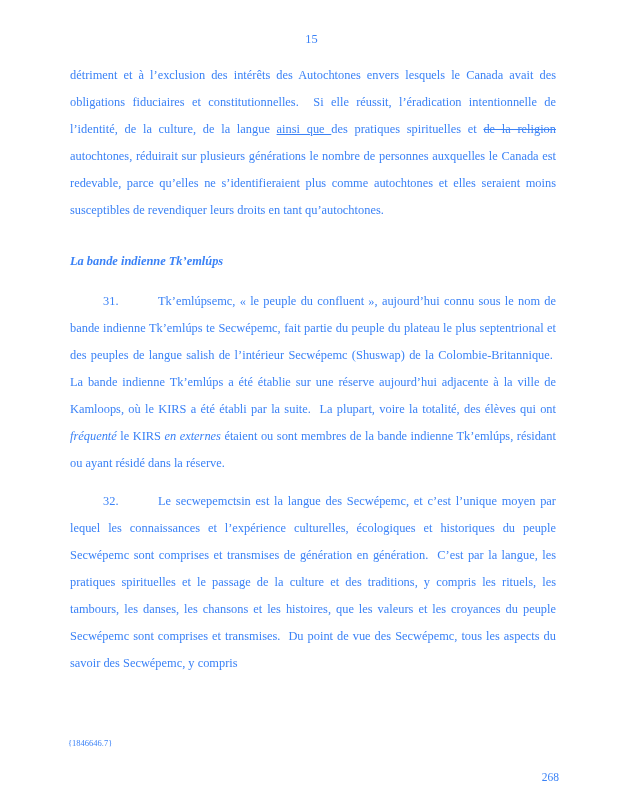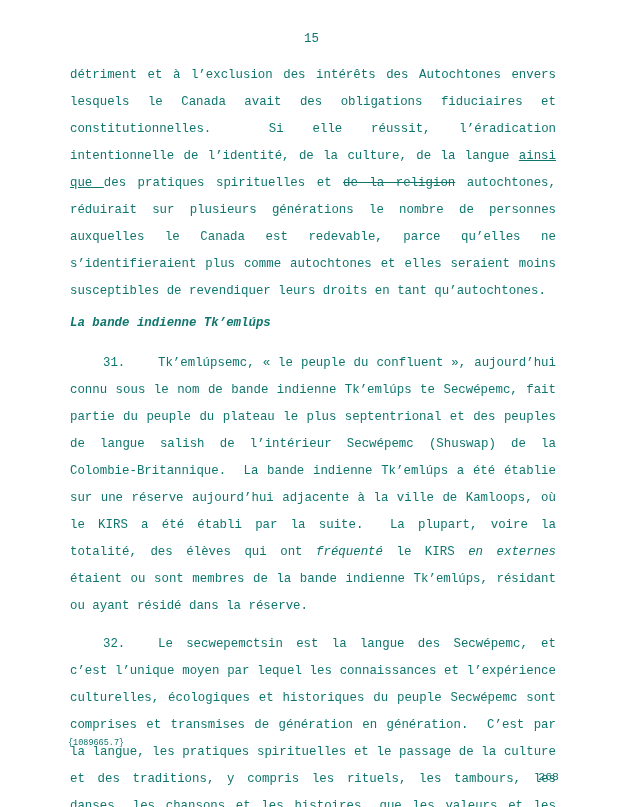--- a/index.html
+++ b/index.html
@@ -5,22 +5,22 @@
   html, body {
     margin: 0;
     padding: 0;
     background: #ffffff;
   }
   .page {
     position: relative;
     width: 623px;
     height: 807px;
     background: #ffffff;
-    color: #0f766e;
-    font-family: Liberation Mono, monospace;
+    color: #3b82f6;
+    font-family: Liberation Serif, serif;
     overflow: hidden;
   }
   .header-pagenum {
     padding-top: 32px;
     text-align: center;
     font-size: 12.4px;
     line-height: 14px;
   }
   .doc-body {
     position: absolute;
@@ -35,21 +35,21 @@
     margin: 0;
   }
   .section-heading {
     margin: 18px 0 0 0;
     font-size: 12.4px;
     font-weight: bold;
     text-align: left;
     line-height: 27px;
   }
   .subsection-heading {
-    margin: 5px 0 0 0;
+    margin: 24px 0 0 0;
     font-size: 12.4px;
     font-weight: bold;
     font-style: italic;
     text-align: left;
     line-height: 27px;
   }
   .numbered-para {
     margin: 13px 0 0 0;
   }
   .numbered-para.second {
@@ -95,17 +95,17 @@
     <div class="numbered-para">
       <span class="para-number">31.</span><span><span>Tk’emlúpsemc, «&nbsp;le peuple du confluent&nbsp;», aujourd’hui connu sous le nom de bande indienne Tk’emlúps te Secwépemc, fait partie du peuple du plateau le plus septentrional et des peuples de langue salish de l’intérieur Secwépemc (Shuswap) de la Colombie-Britannique.&nbsp; La bande indienne Tk’emlúps a été établie sur une réserve aujourd’hui adjacente à la ville de Kamloops, où le KIRS a été établi par la suite.&nbsp; La plupart, voire la totalité, des élèves qui ont </span><span class="seg-italic">fréquenté</span><span> le KIRS </span><span class="seg-italic">en externes</span><span> étaient ou sont membres de la bande indienne Tk’emlúps, résidant ou ayant résidé dans la réserve.</span></span>
     </div>
 
     <div class="numbered-para second">
       <span class="para-number">32.</span><span><span>Le secwepemctsin est la langue des Secwépemc, et c’est l’unique moyen par lequel les connaissances et l’expérience culturelles, écologiques et historiques du peuple Secwépemc sont comprises et transmises de génération en génération.&nbsp; C’est par la langue, les pratiques spirituelles et le passage de la culture et des traditions, y compris les rituels, les tambours, les danses, les chansons et les histoires, que les valeurs et les croyances du peuple Secwépemc sont comprises et transmises.&nbsp; Du point de vue des Secwépemc, tous les aspects du savoir des Secwépemc, y compris</span></span>
     </div>
 
   </div>
 
-  <div class="footer-docnum">{1089665.7}</div>
+  <div class="footer-docnum">{1846646.7}</div>
 
   <div class="footer-pagenum">268</div>
 
 </div>
 
 </body></html>

